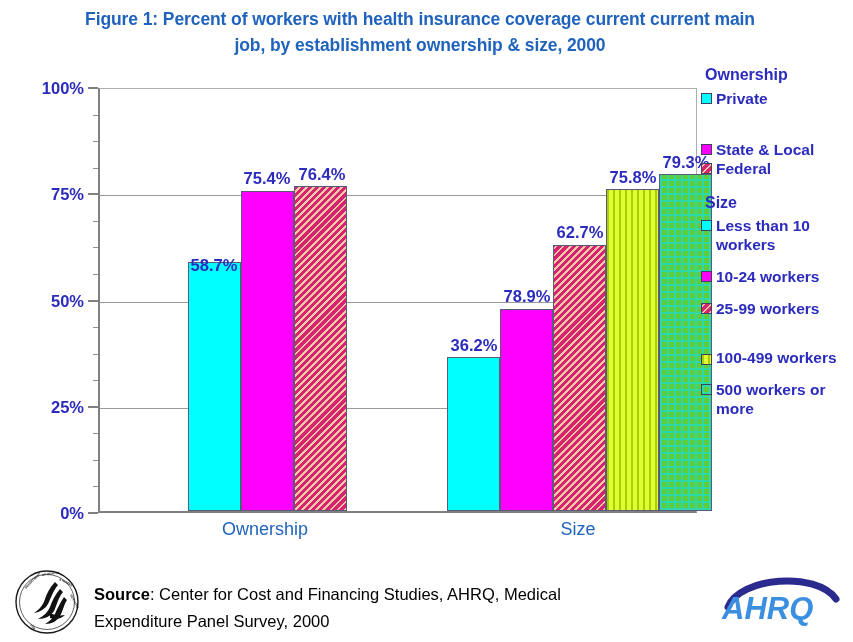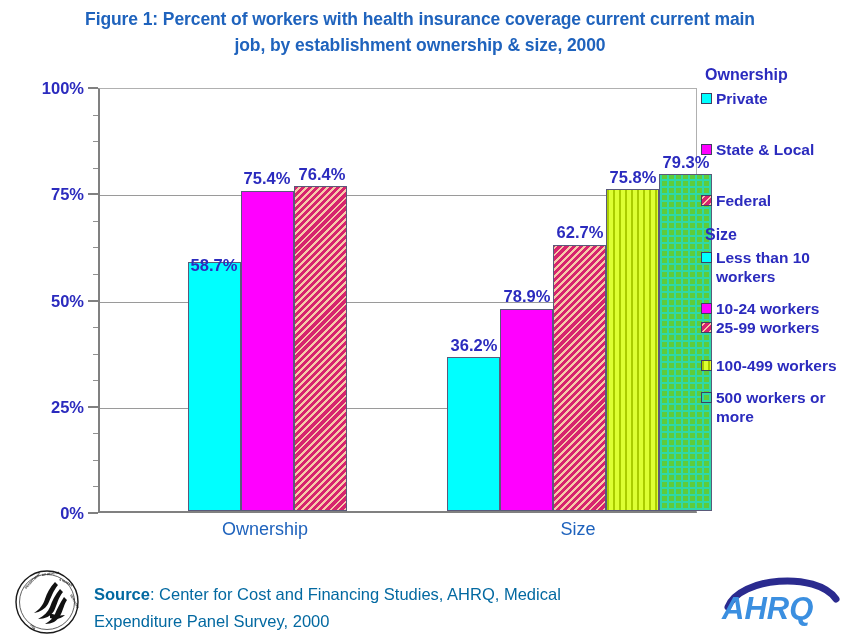--- a/index.html
+++ b/index.html
@@ -175,21 +175,21 @@
     left: 14px;
     top: 4px;
     width: 66px;
     height: 66px;
   }
   #source-text {
     position: absolute;
     left: 94px;
     top: 16px;
     width: 600px;
-    color: #0369a1;
+    color: #000000;
     font-size: 16.5px;
     line-height: 27px;
   }
   #source-text .src-bold { font-weight: bold; }
   #ahrq-logo {
     position: absolute;
     left: 718px;
     top: 4px;
     width: 125px;
     height: 62px;
@@ -271,43 +271,43 @@
   <div class="legend-entry" style="margin-top:5px;">
     <span class="legend-swatch fill-cyan"></span>
     <span class="legend-text">Private</span>
   </div>
 
   <div class="legend-entry" style="margin-top:32px;">
     <span class="legend-swatch fill-magenta"></span>
     <span class="legend-text">State &amp; Local</span>
   </div>
 
-  <div class="legend-entry" style="margin-top:32px;">
+  <div class="legend-entry" style="">
     <span class="legend-swatch fill-federal"></span>
     <span class="legend-text">Federal</span>
   </div>
 
   <div class="legend-heading" style="margin-top:16px;">Size</div>
 
   <div class="legend-entry" style="margin-top:4px;">
     <span class="legend-swatch fill-cyan"></span>
     <span class="legend-text">Less than 10 workers</span>
   </div>
 
   <div class="legend-entry" style="margin-top:13px;">
     <span class="legend-swatch fill-magenta"></span>
     <span class="legend-text">10-24 workers</span>
   </div>
 
-  <div class="legend-entry" style="">
+  <div class="legend-entry" style="margin-top:13px;">
     <span class="legend-swatch fill-federal"></span>
     <span class="legend-text">25-99 workers</span>
   </div>
 
-  <div class="legend-entry" style="margin-top:19px;">
+  <div class="legend-entry" style="margin-top:30px;align-items:center;">
     <span class="legend-swatch fill-yellowgreen"></span>
     <span class="legend-text">100-499 workers</span>
   </div>
 
   <div class="legend-entry" style="margin-top:13px;">
     <span class="legend-swatch fill-greengrid"></span>
     <span class="legend-text">500 workers or more</span>
   </div>
 </div>
 

